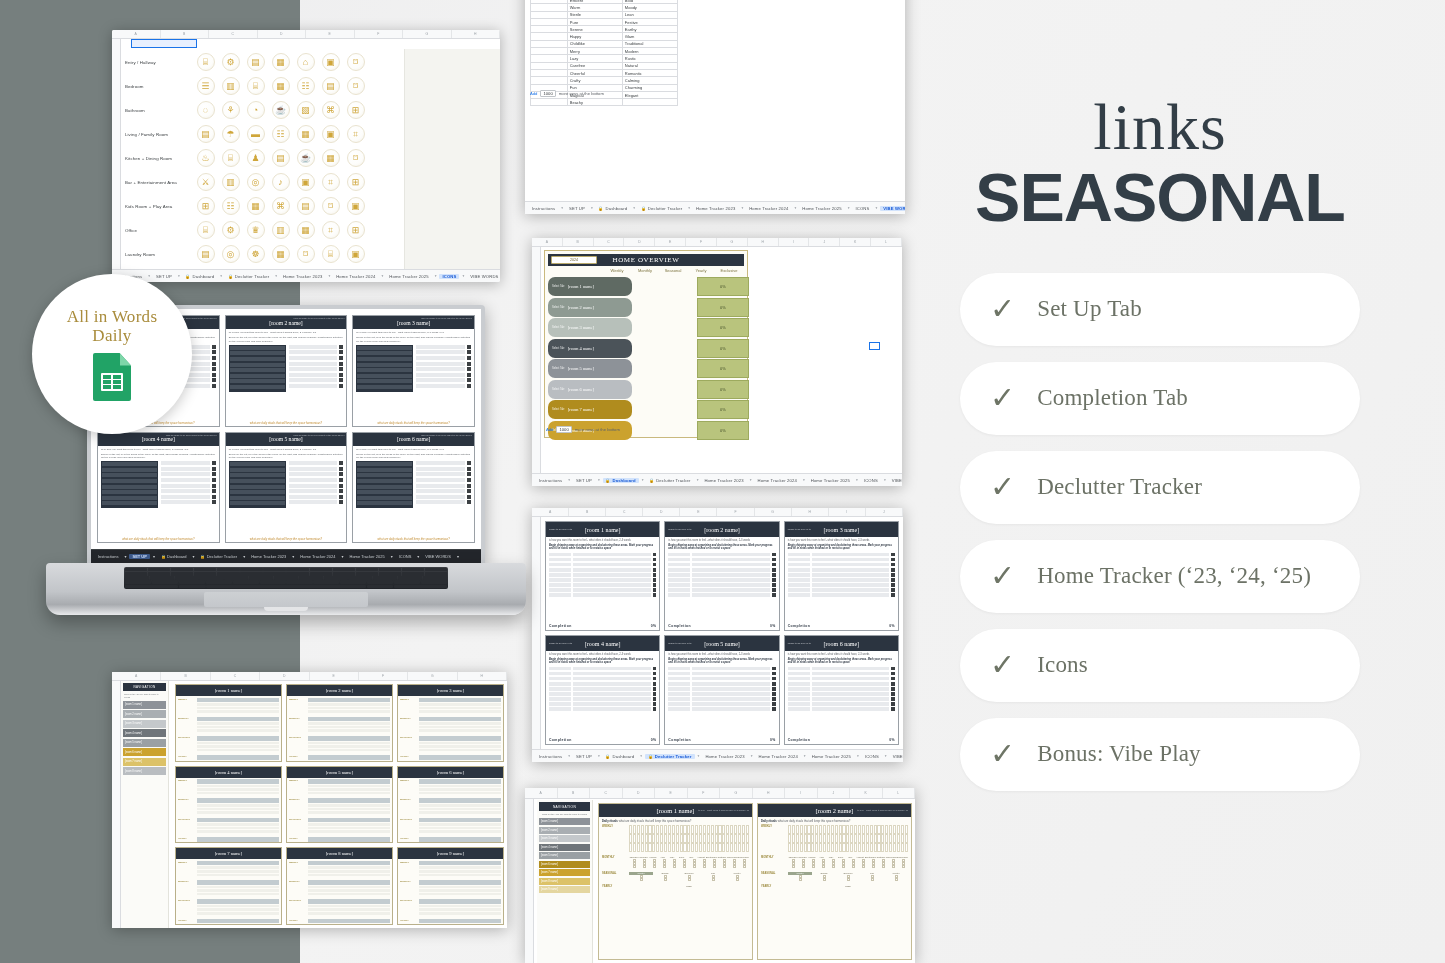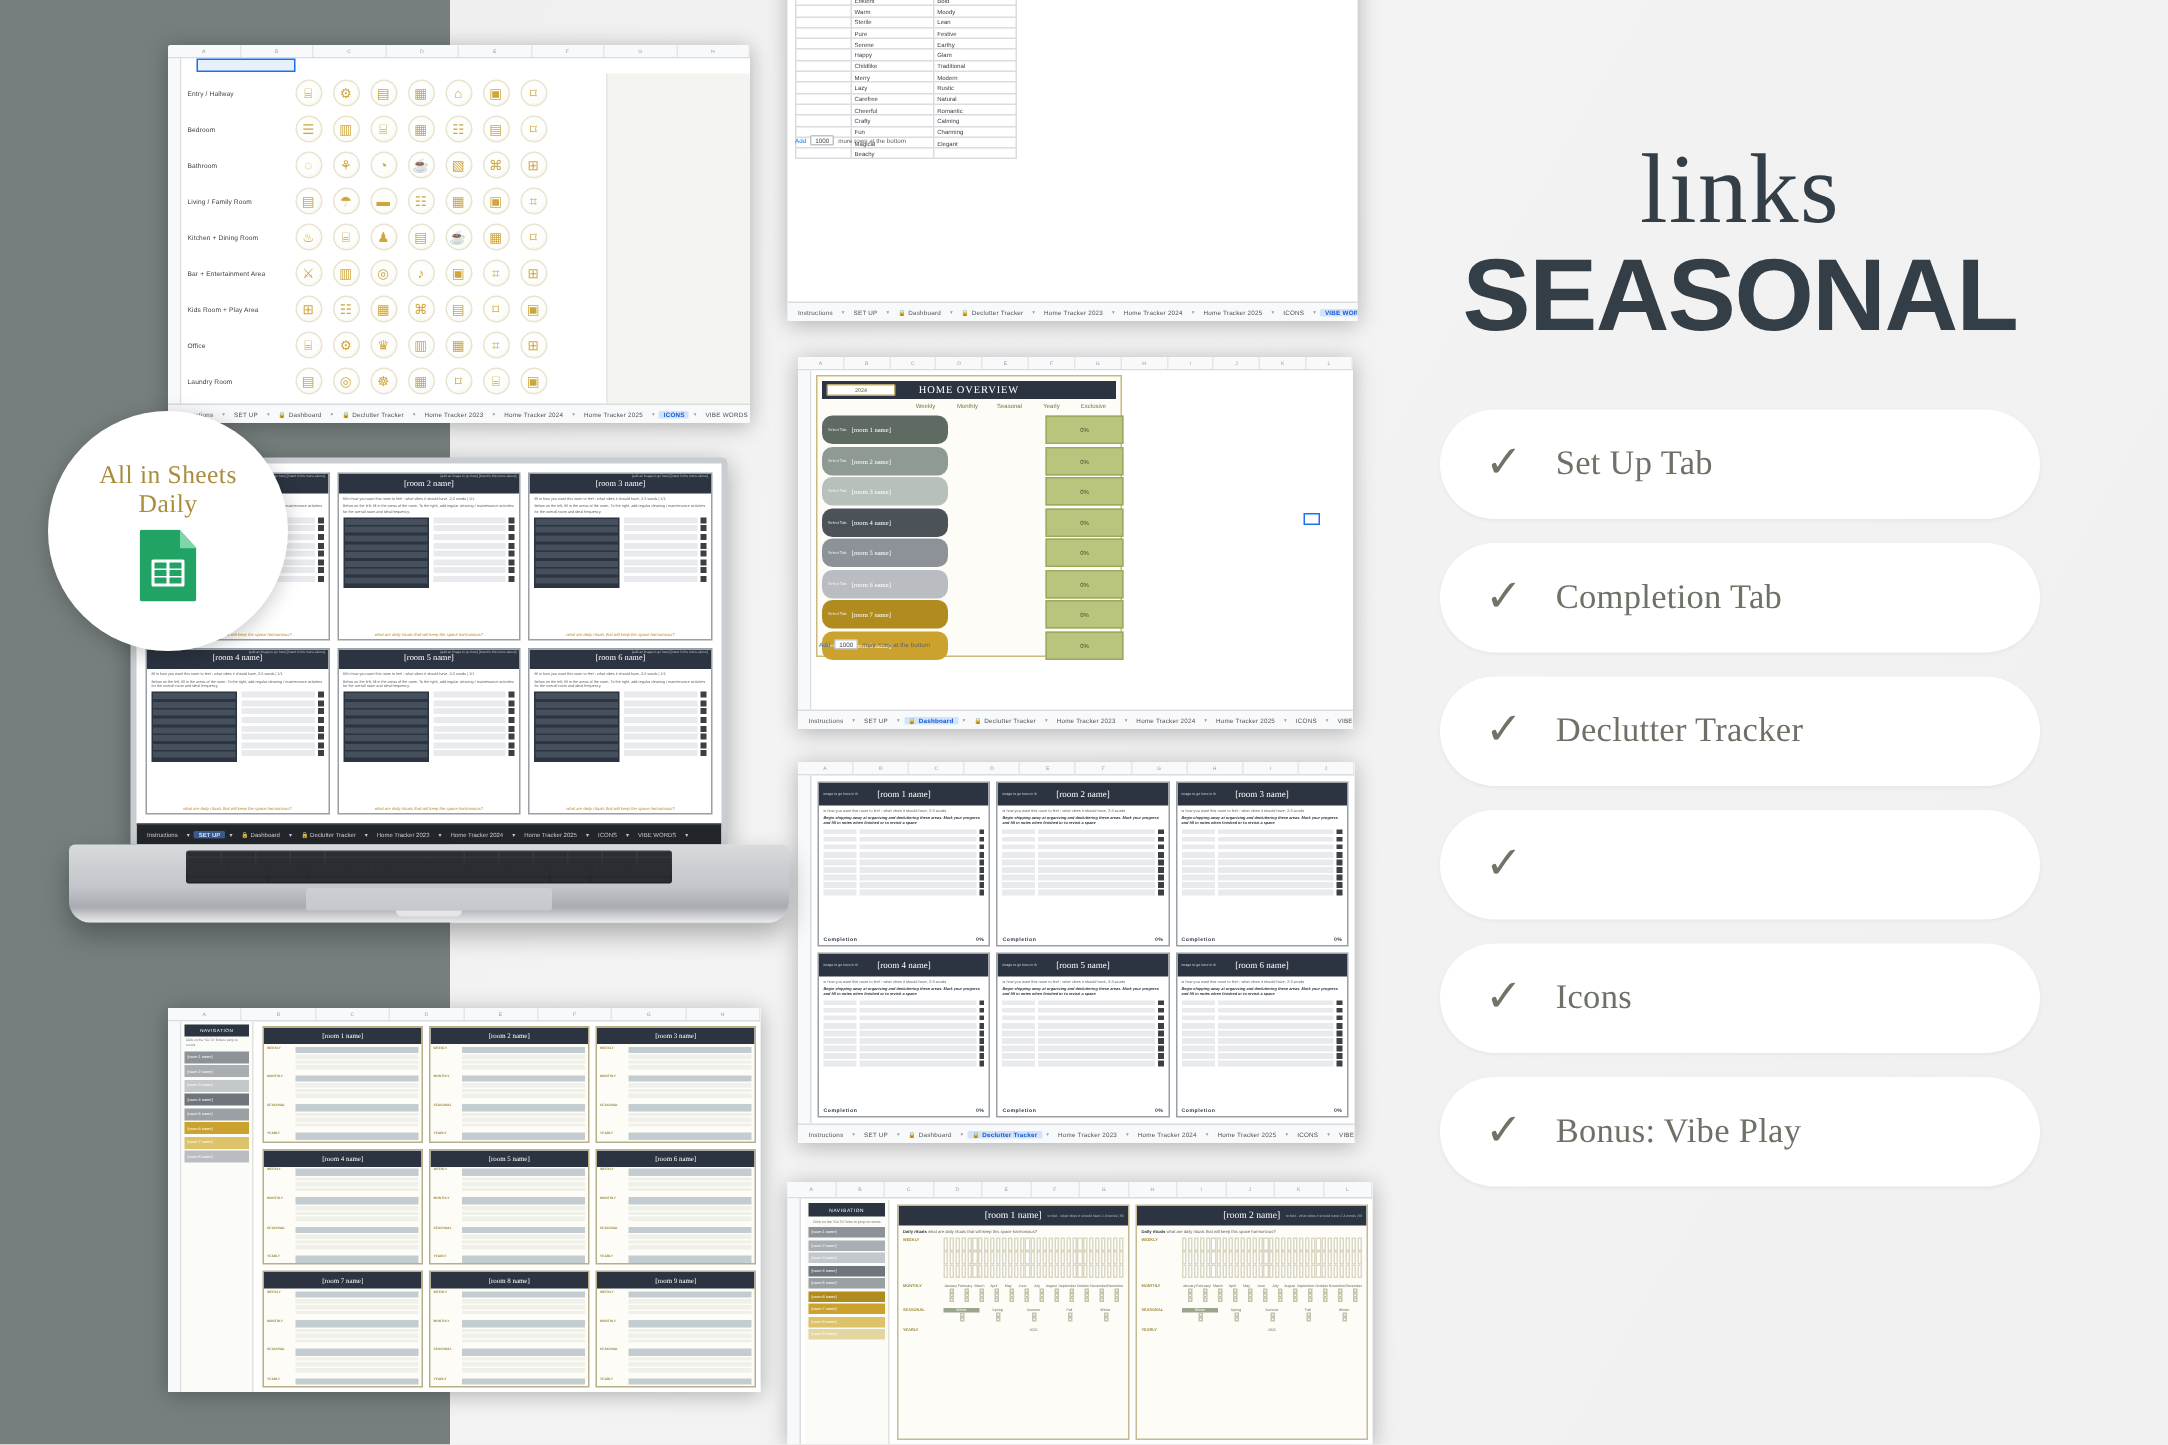--- a/index.html
+++ b/index.html
@@ -2689,21 +2689,21 @@
           <span style="flex:2"></span>
         </div>
     </div>
     <div class="lap-trackpad"></div>
     <div class="lap-notch"></div>
   </div>
 </div>
 
 <div id="badge">
   <div class="badge-text">
-    <div>All in Sheets</div>
+    <div>All in Words</div>
     <div>Daily</div>
   </div>
   <div class="gsheet-icon">
     <div class="pg"></div>
     <div class="fold"></div>
     <div class="tbl">
         <s></s>
         <s></s>
         <s></s>
         <s></s>
@@ -2724,20 +2724,21 @@
       <div class="check-item">
         <span class="check-mark">✓</span>
         <span class="check-label">Completion Tab</span>
       </div>
       <div class="check-item">
         <span class="check-mark">✓</span>
         <span class="check-label">Declutter Tracker</span>
       </div>
       <div class="check-item">
         <span class="check-mark">✓</span>
+        <span class="check-label">Home Tracker (‘23, ‘24, ‘25)</span>
       </div>
       <div class="check-item">
         <span class="check-mark">✓</span>
         <span class="check-label">Icons</span>
       </div>
       <div class="check-item">
         <span class="check-mark">✓</span>
         <span class="check-label">Bonus: Vibe Play</span>
       </div>
     </div>

